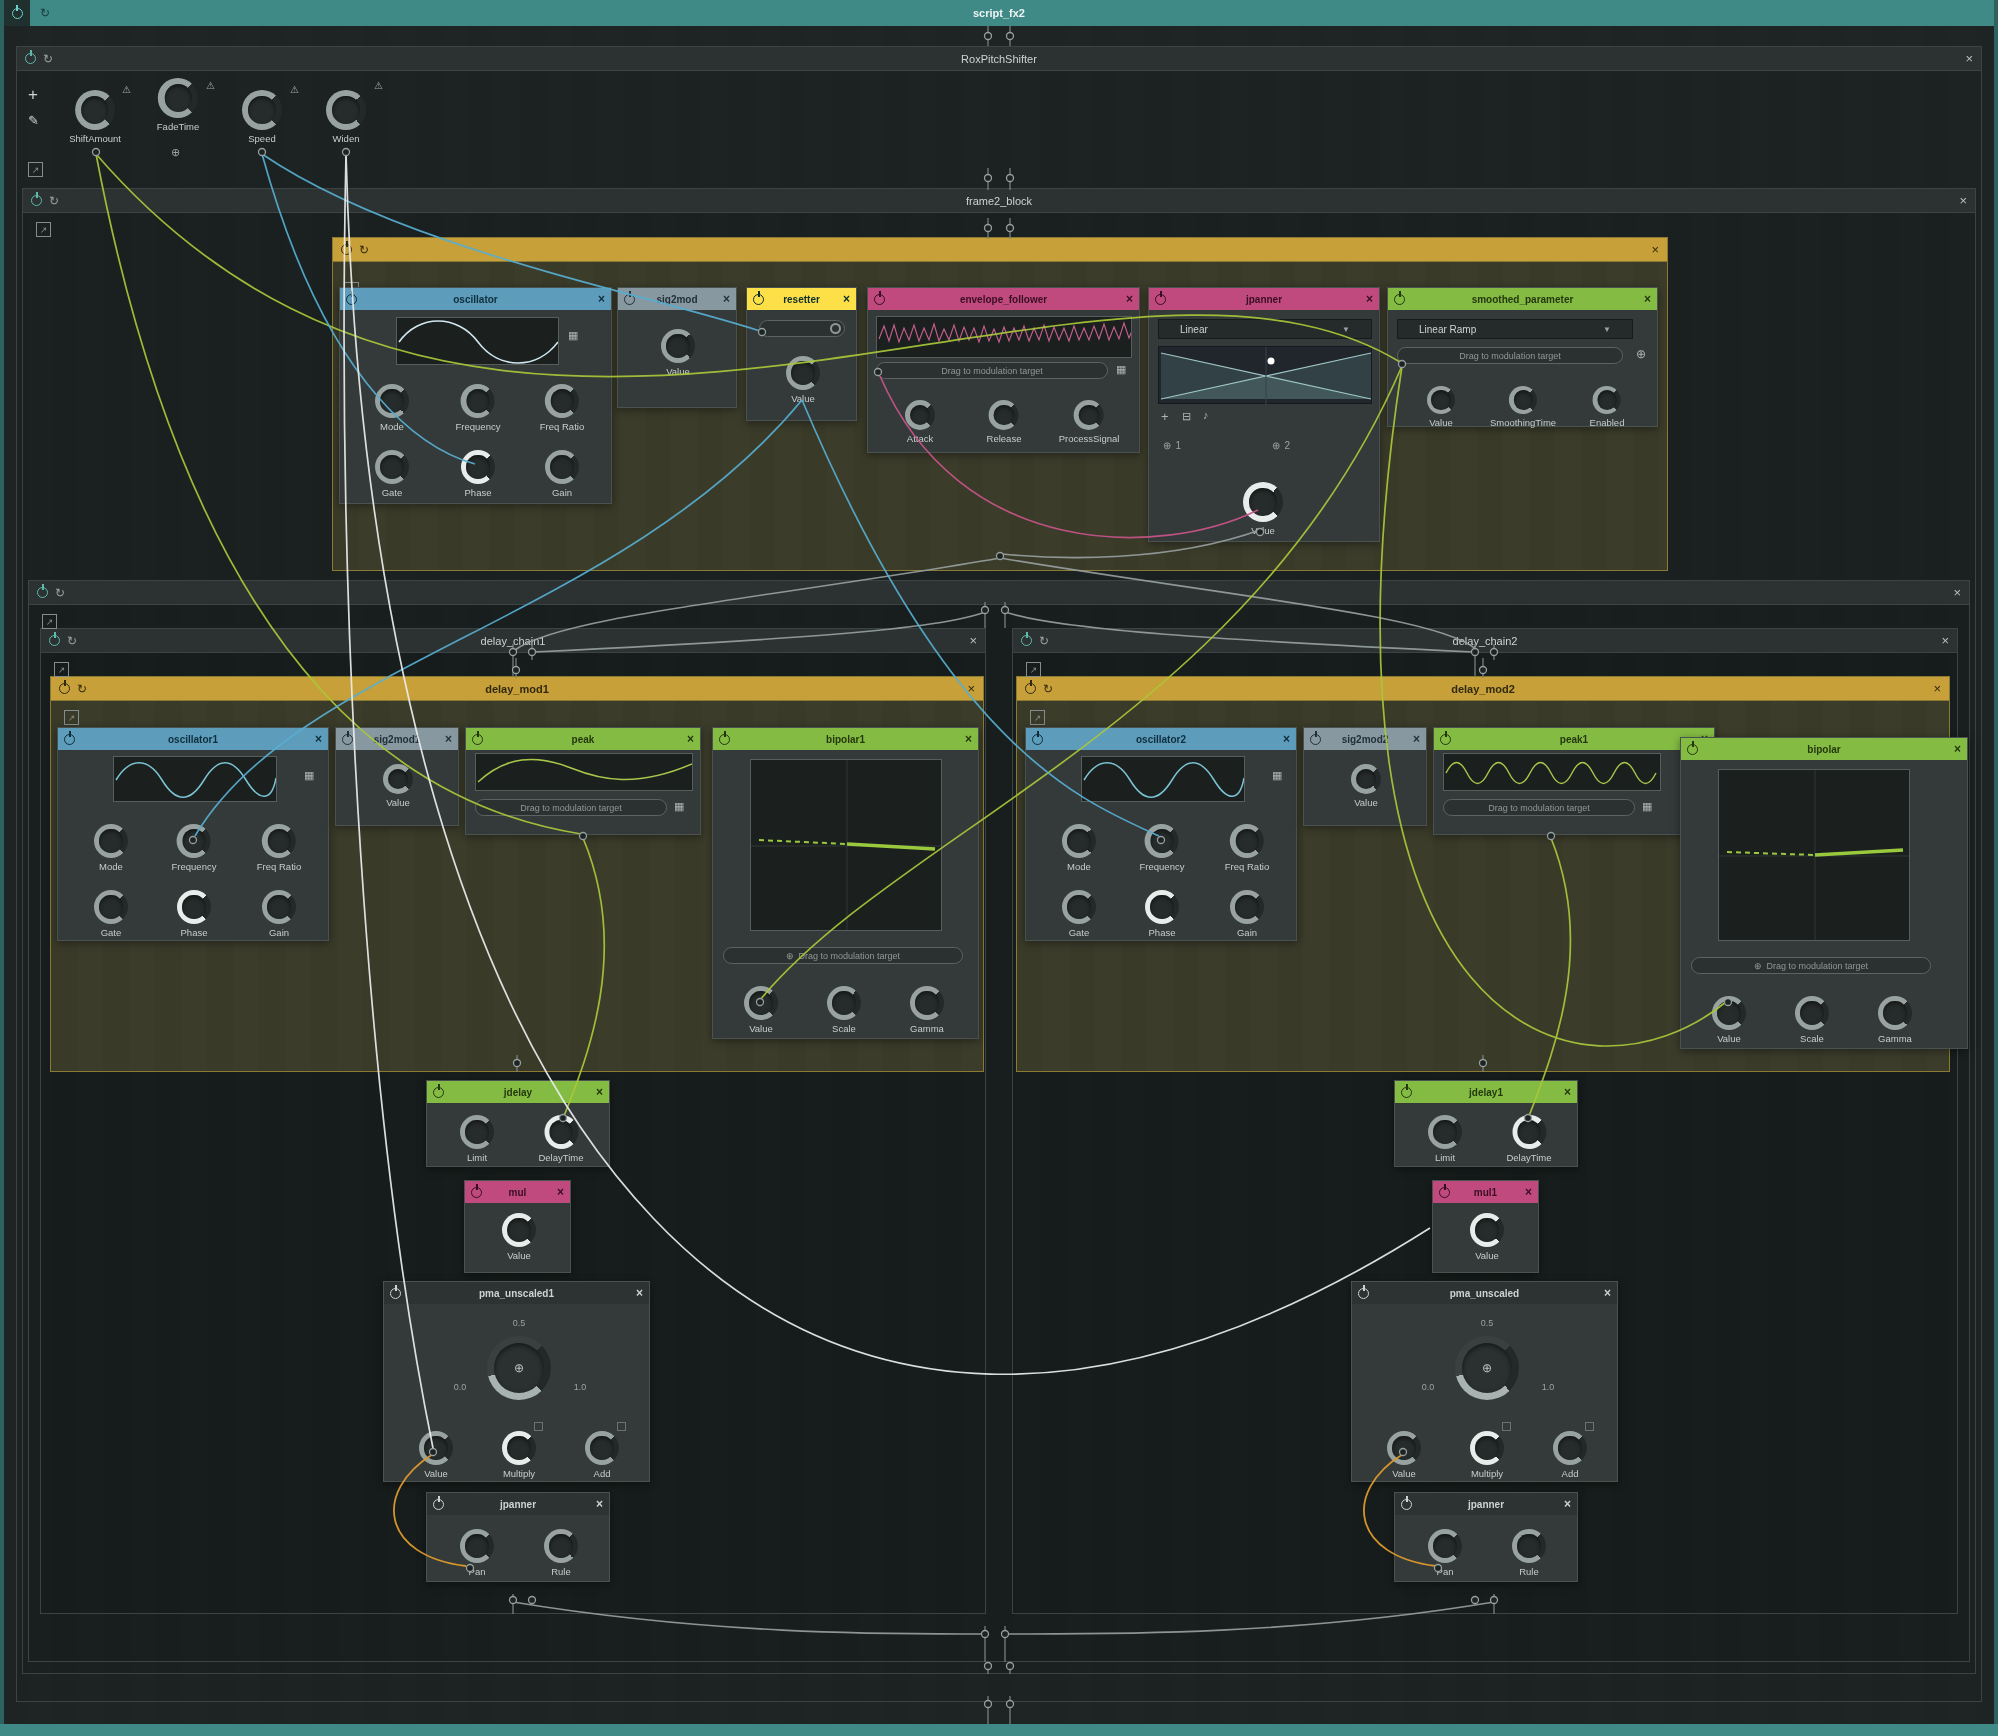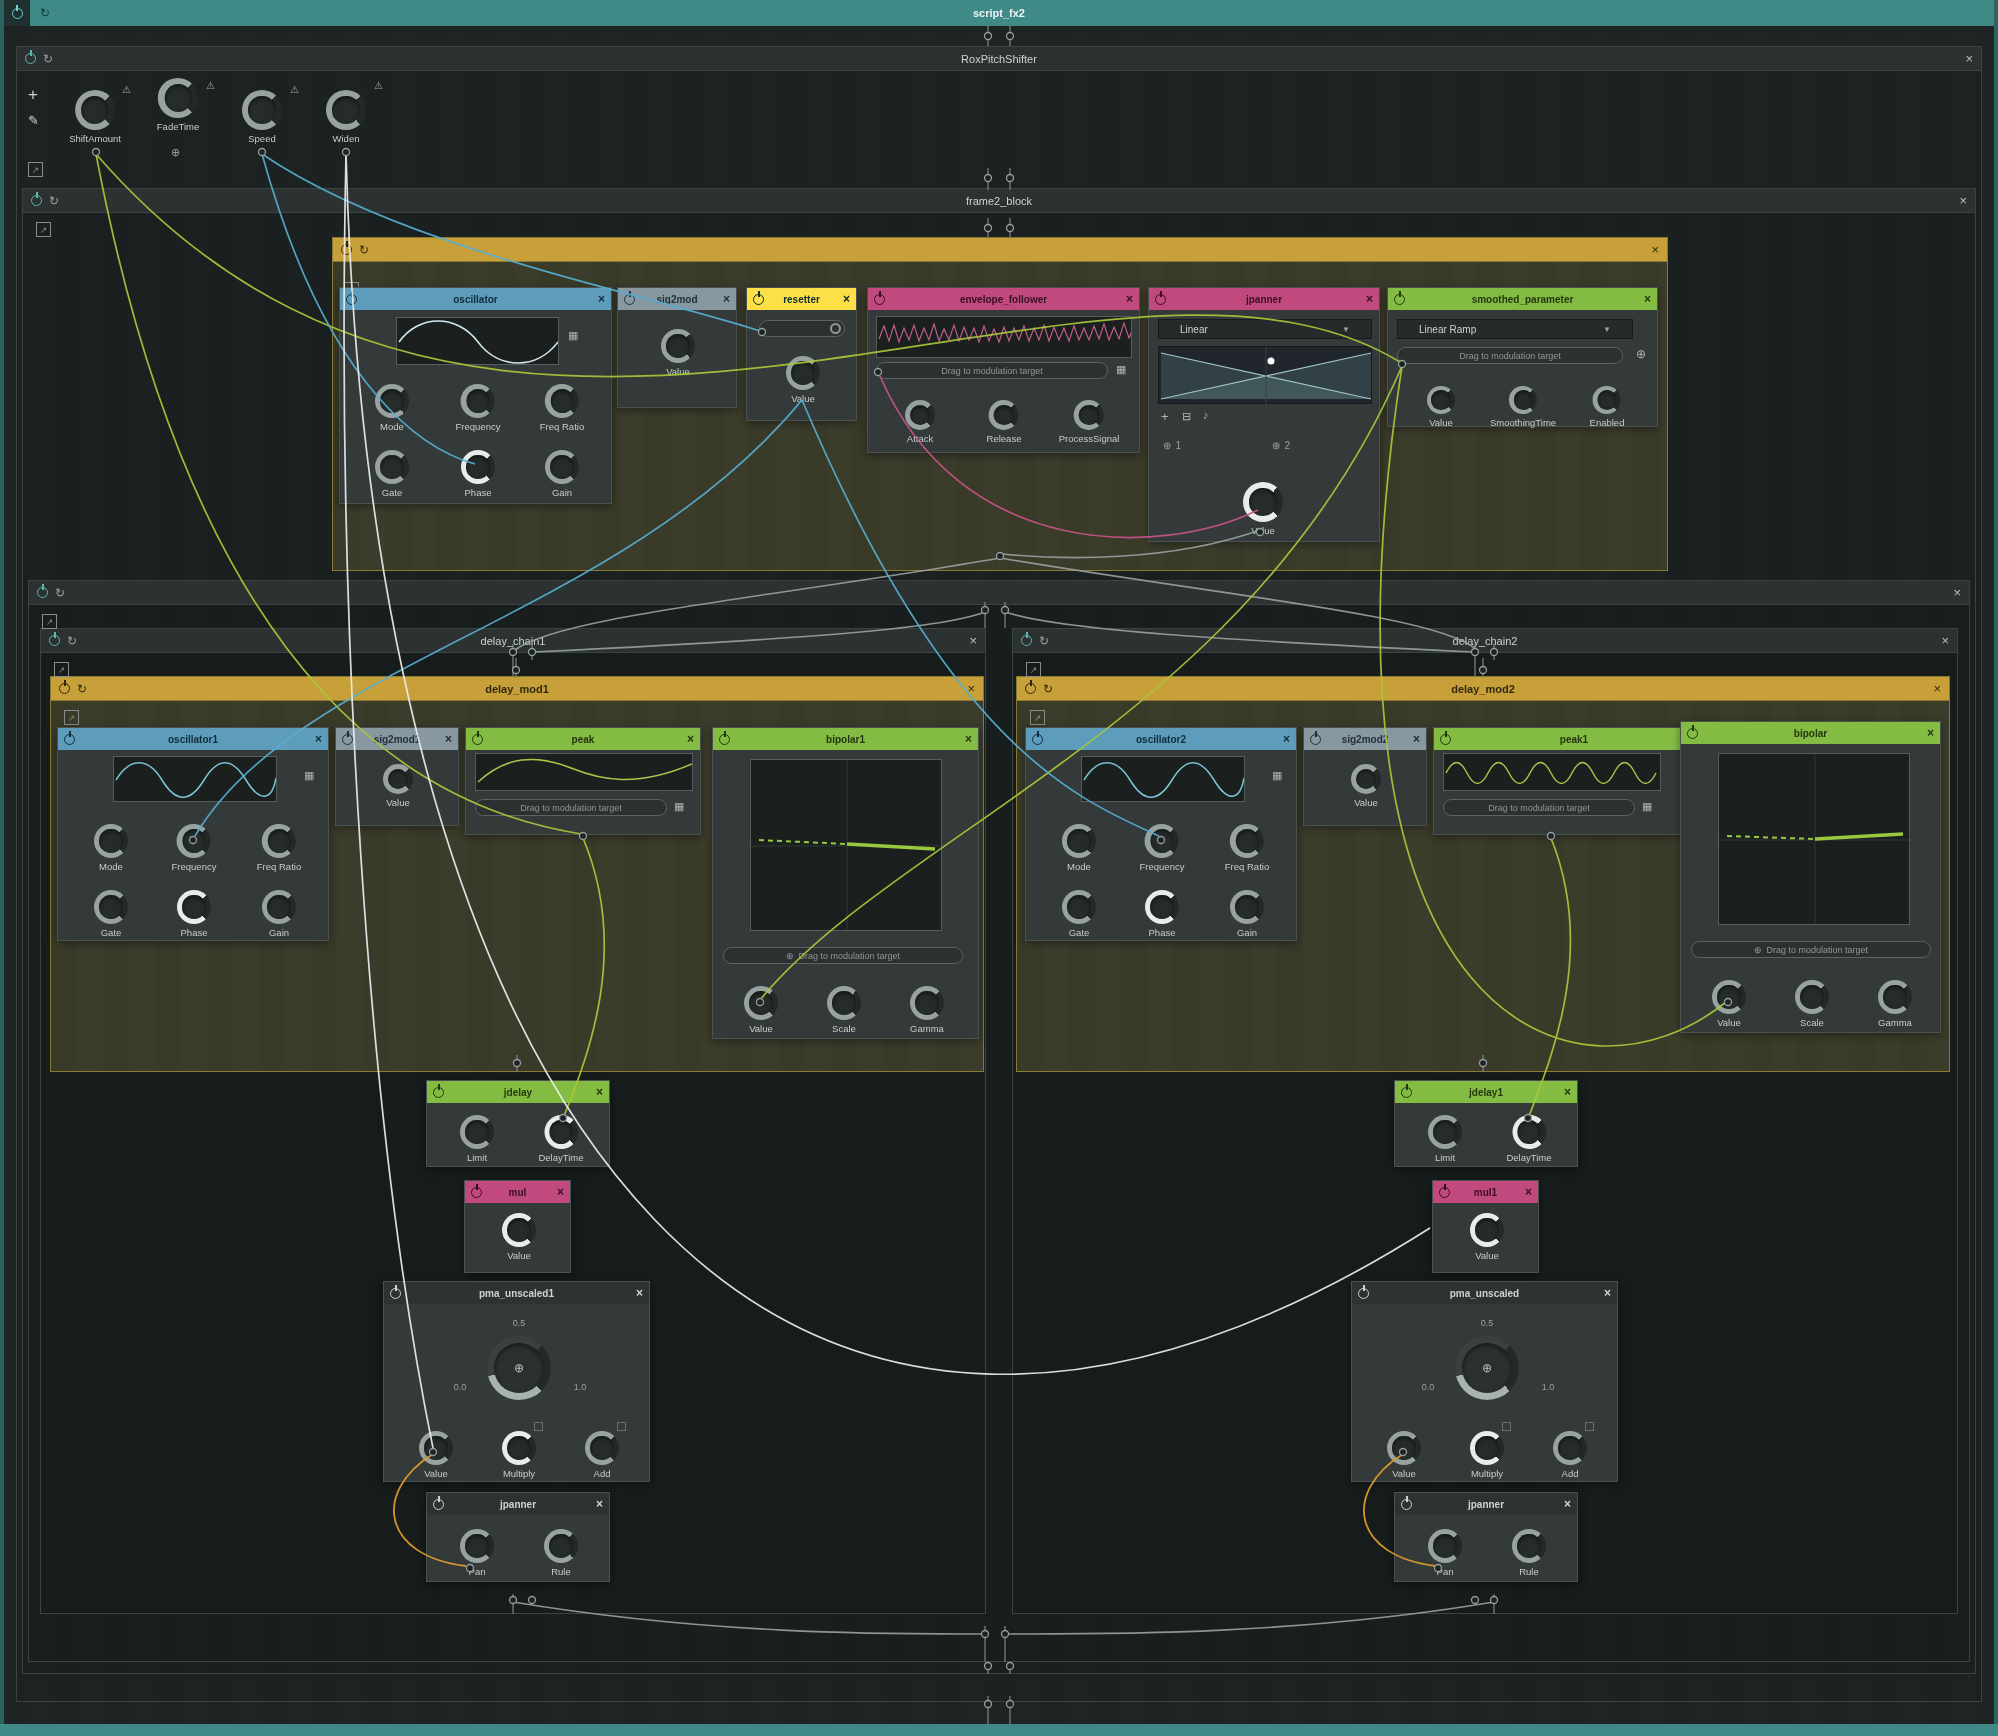--- a/index.html
+++ b/index.html
@@ -569,21 +569,21 @@
       <svg width="218" height="38">
           <path d="M2 19 C 9 5 16 5 23 19 S 37 33 44 19 S 58 5 65 19 S 79 33 86 19 S 100 5 107 19 S 121 33 128 19 S 142 5 149 19 S 163 33 170 19 S 184 5 191 19 S 205 33 212 19" fill="none" stroke="#a9c84a" stroke-width="1.4"></path>
         </svg>
     </div>
     <div class="pill" style="left:9px;top:71px;width:192px;height:17px">
         <span>Drag to modulation target</span>
       </div>
     <span class="mini" style="left:208px;top:73px">▦</span>
   </div>
 
-  <div class="node" style="left:1680px;top:721px;width:261px;height:312px">
+  <div class="node" style="left:1680px;top:737px;width:288px;height:312px">
     <div class="nh h-green">
       <span class="pwr"></span>
       <span class="t">bipolar</span>
       <span class="x">×</span>
     </div>
     <div class="wave" style="left:37px;top:31px;width:192px;height:172px;background:#1b201f">
       <svg width="192" height="172">
         <line x1="96" y1="0" x2="96" y2="172" stroke="#2f3736"></line>
           <line x1="0" y1="86" x2="192" y2="86" stroke="#2f3736"></line>
         <path d="M8 82 L96 85" stroke="#9ac93e" stroke-width="2" stroke-dasharray="5 4" fill="none"></path>

